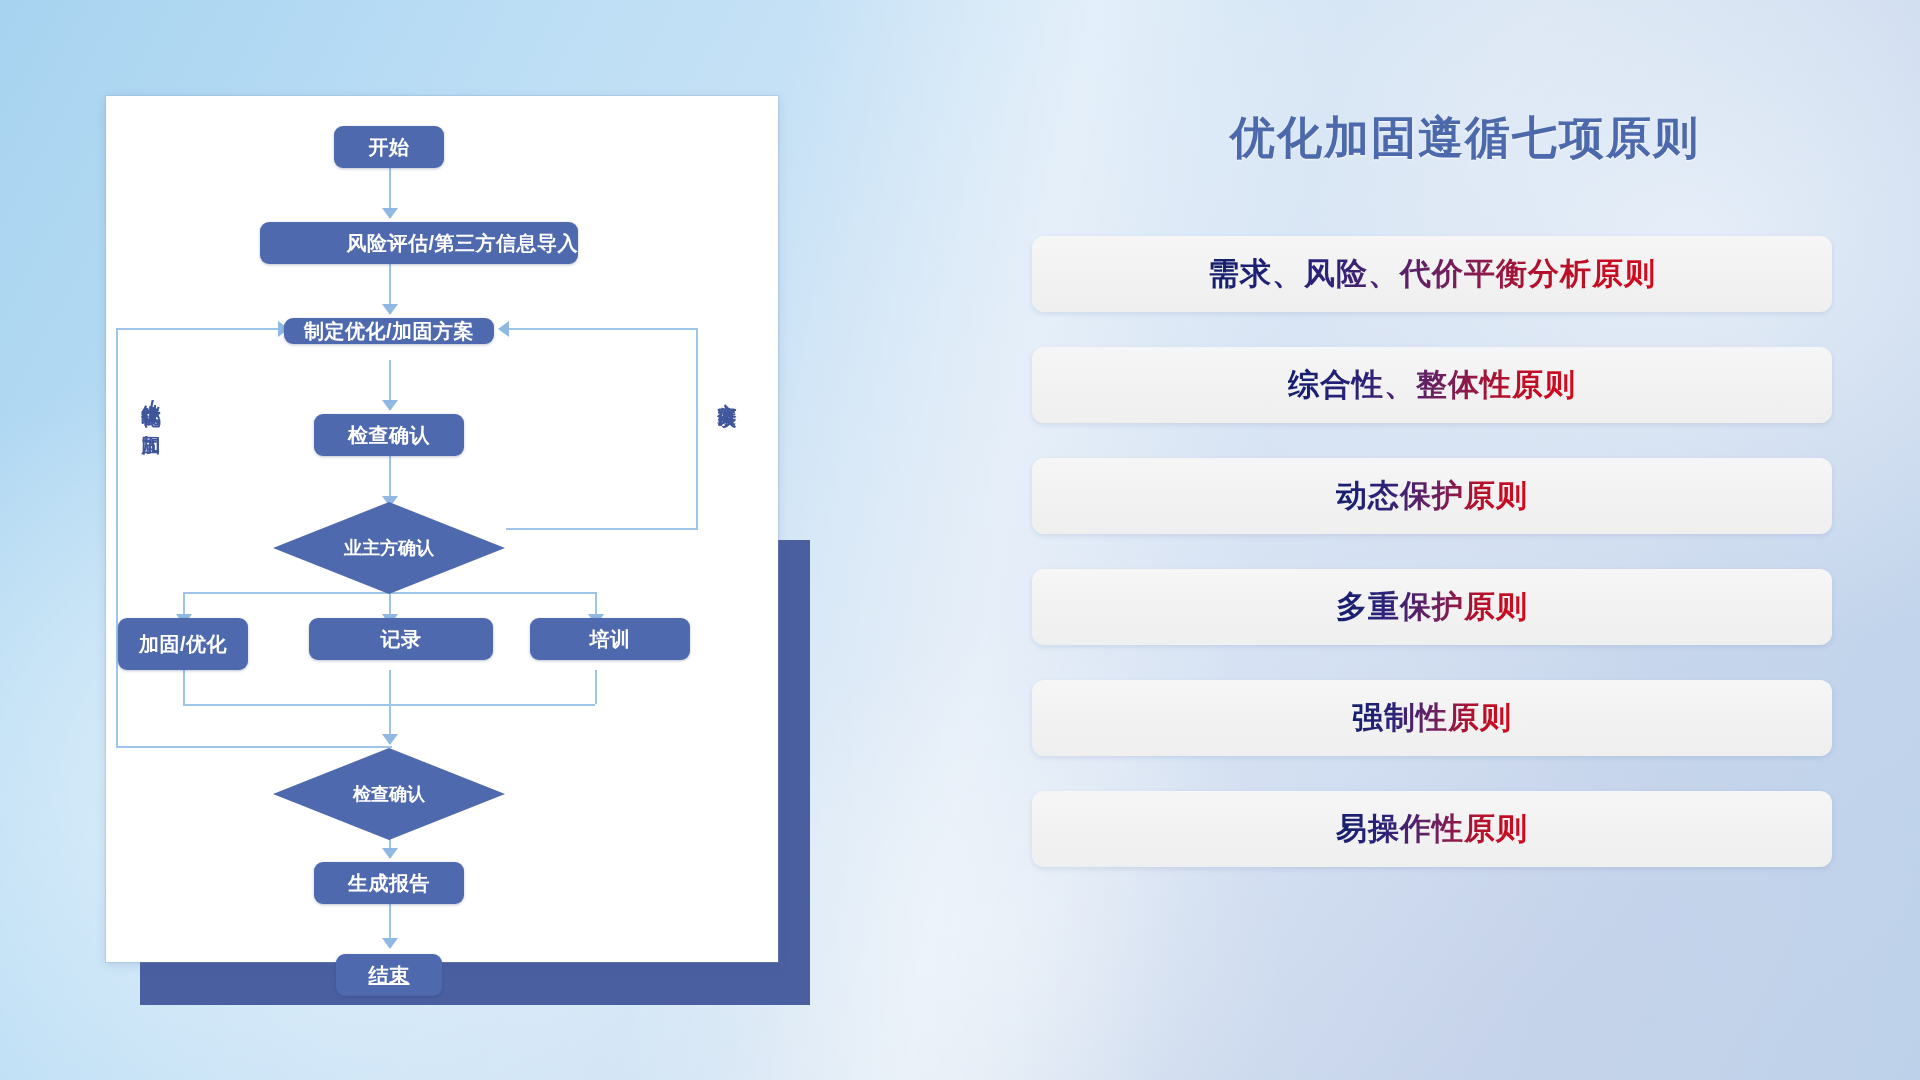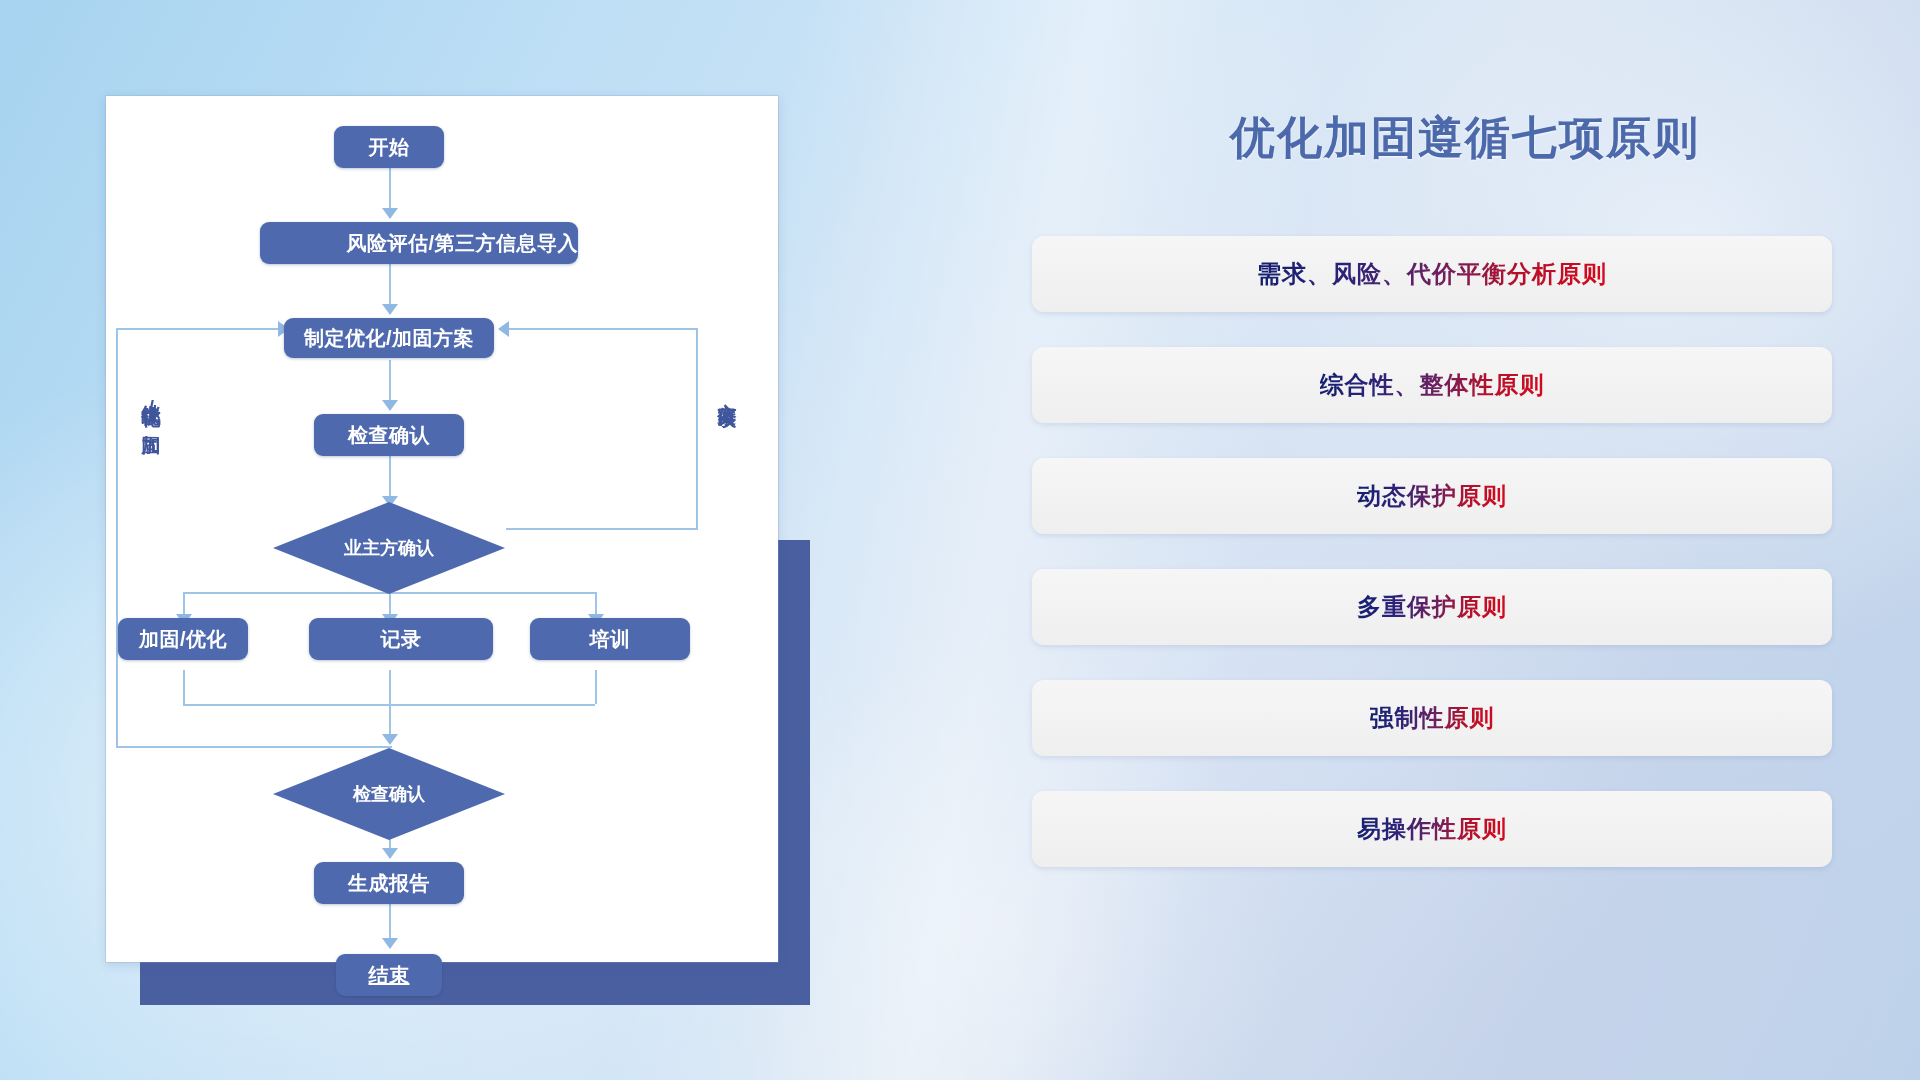--- a/index.html
+++ b/index.html
@@ -127,21 +127,21 @@
     box-shadow: 0 2px 5px rgba(90,110,160,0.16);
   }
   .pcard::before {
     content: "";
     position: absolute; inset: -2px;
     border-radius: 13px;
     background: linear-gradient(180deg, #1f3f86 0%, #51368c 42%, #b01b2a 78%, #e01020 100%);
     z-index: -1;
   }
   .pcard-label {
-    font-size: 24px;
+    font-size: 31px;
     font-weight: bold;
     letter-spacing: 1px;
     background: linear-gradient(100deg, #131f6e 0%, #2b2379 26%, #6e2060 52%, #b4112b 74%, #d6081c 100%);
     -webkit-background-clip: text;
     background-clip: text;
     color: transparent;
     font-family: Liberation Mono, monospace;
     -webkit-text-fill-color: transparent;
   }
 </style>
@@ -199,33 +199,33 @@
   <div class="arw arw-d" style="left:276px; top:842px;"></div>
 
   <div class="node" style="left:228px; top:30px; width:110px; height:42px;">
     <span>开始</span>
   </div>
 
   <div class="node" style="left:154px; top:126px; width:318px; height:42px;justify-content:flex-end;">
     <span>风险评估/第三方信息导入</span>
   </div>
 
-  <div class="node" style="left:178px; top:222px; width:210px; height:40px;">
+  <div class="node" style="left:178px; top:222px; width:210px; height:26px;">
     <span>制定优化/加固方案</span>
   </div>
 
   <div class="node" style="left:208px; top:318px; width:150px; height:42px;">
     <span>检查确认</span>
   </div>
 
   <div class="diamond" style="left:167px; top:406px; width:232px; height:92px;">
     <span>业主方确认</span>
   </div>
 
-  <div class="node" style="left:12px; top:522px; width:130px; height:42px;align-items:center;">
+  <div class="node" style="left:12px; top:522px; width:130px; height:52px;align-items:center;">
     <span>加固/优化</span>
   </div>
 
   <div class="node" style="left:203px; top:522px; width:184px; height:42px;">
     <span>记录</span>
   </div>
 
   <div class="node" style="left:424px; top:522px; width:160px; height:42px;">
     <span>培训</span>
   </div>

